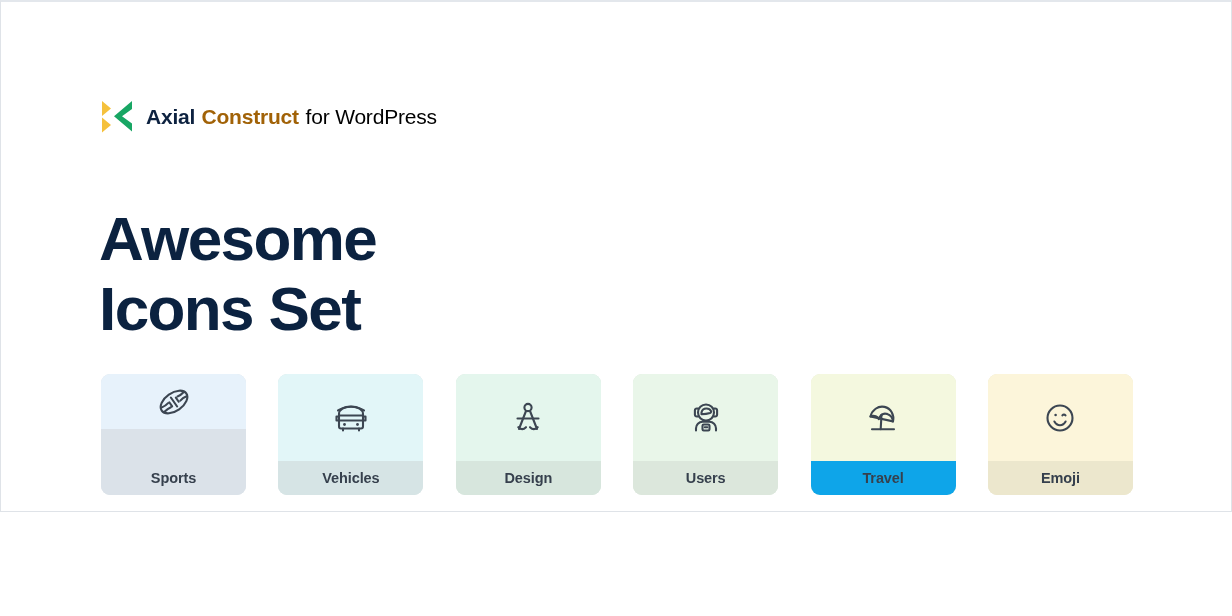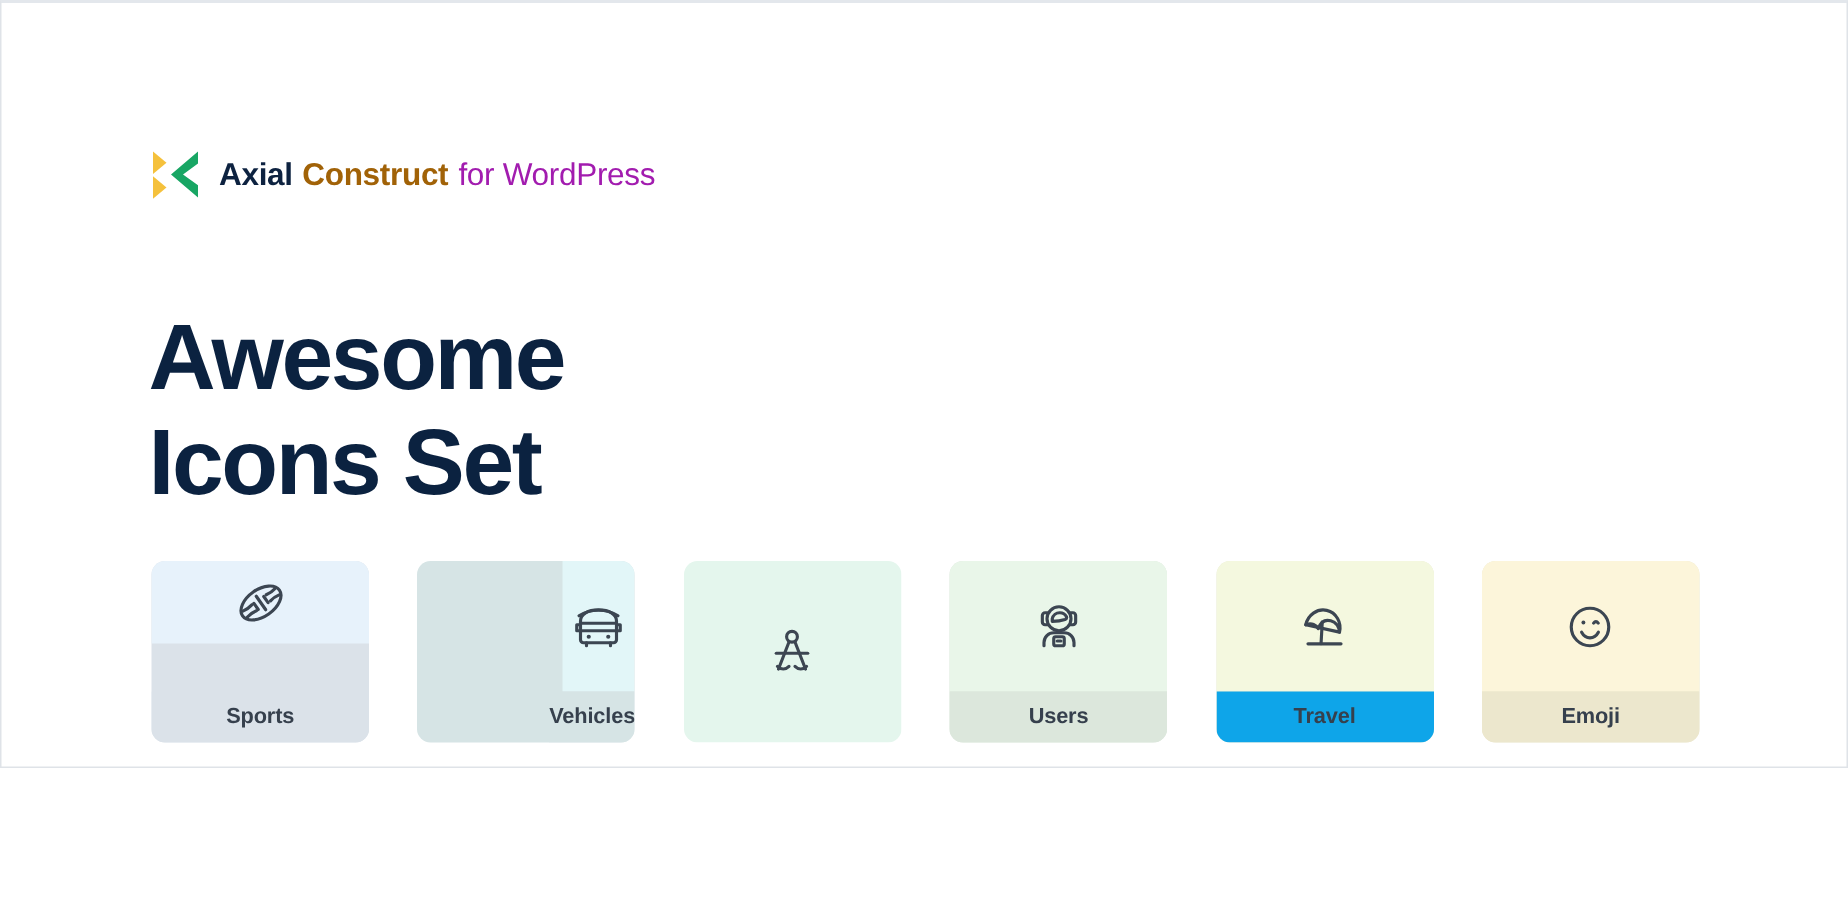--- a/index.html
+++ b/index.html
@@ -56,21 +56,21 @@
     font-weight: bold;
     color: #0d2240;
   }
   .brand-construct {
     font-weight: bold;
     color: #a16207;
     margin-left: 0.30em;
   }
   .brand-suffix {
     font-weight: normal;
-    color: #a21caf;
+    color: #000000;
     margin-left: 0.32em;
   }
 
   
   .headline {
     position: absolute;
     left: 98px;
     top: 160px;
     width: 700px;
     font-size: 62px;
@@ -157,21 +157,21 @@
       <ellipse cx="24" cy="24" rx="15" ry="9"></ellipse>
       <path d="M24 18.5v11"></path>
       <path d="M20 21.5v5M28 21.5v5"></path>
       <path d="M11 21.5c3 .6 4.8.6 7.5 0M30 21.5c2.7.6 4.5.6 7-0"></path>
       <path d="M11 26.5c3-.6 4.8-.6 7.5 0M30 26.5c2.7-.6 4.5-.6 7 0"></path>
     </g>
           </svg>
         </div>
         <div class="card-footer" style="background: rgb(219, 226, 233);">Sports</div>
       </div>
-      <div class="card" style="background: rgb(214, 228, 229); align-items: flex-end;">
+      <div class="card" style="background: rgb(214, 228, 229);">
         <div class="card-body" style="background: rgb(226, 246, 248); color: rgb(60, 70, 82);">
           <svg viewBox="0 0 48 48">
     <g fill="none" stroke="currentColor" stroke-width="2.1" stroke-linecap="round" stroke-linejoin="round">
       <path d="M12 20c0-4.5 5-7.5 12-7.5S36 15.5 36 20v12.5a2 2 0 0 1-2 2H14a2 2 0 0 1-2-2V20z"></path>
       <path d="M11 16.5c4-2.5 8.5-3.7 13-3.7s9 1.2 13 3.7"></path>
       <path d="M12 21.5h24M12 26.5h24"></path>
       <circle cx="17.5" cy="30.5" r="1.4" fill="currentColor" stroke="none"></circle>
       <circle cx="30.5" cy="30.5" r="1.4" fill="currentColor" stroke="none"></circle>
       <path d="M16 34.5v2M32 34.5v2"></path>
       <path d="M11 22.5h-1.5v4H11M37 22.5h1.5v4H37"></path>
@@ -185,20 +185,21 @@
           <svg viewBox="0 0 48 48">
     <g fill="none" stroke="currentColor" stroke-width="2.1" stroke-linecap="round" stroke-linejoin="round">
       <circle cx="24" cy="13.5" r="3.6"></circle>
       <path d="M22 17l-7 18"></path>
       <path d="M26 17l7 18"></path>
       <path d="M14.3 33.2c2.4 2.3 5.4 2.3 7.7 0M26 33.2c2.3 2.3 5.3 2.3 7.7 0"></path>
       <path d="M13.5 24.5h21"></path>
     </g>
           </svg>
         </div>
+        <div class="card-footer" style="background: rgb(215, 230, 221);">Design</div>
       </div>
       <div class="card" style="background: rgb(220, 231, 220);">
         <div class="card-body" style="background: rgb(233, 246, 233); color: rgb(60, 70, 82);">
           <svg viewBox="0 0 48 48">
     <g fill="none" stroke="currentColor" stroke-width="2.1" stroke-linecap="round" stroke-linejoin="round">
       <circle cx="24" cy="18.5" r="8"></circle>
       <path d="M16.3 14.5h-1.6a1.8 1.8 0 0 0-1.8 1.8v4.4a1.8 1.8 0 0 0 1.8 1.8h1.6"></path>
       <path d="M31.7 14.5h1.6a1.8 1.8 0 0 1 1.8 1.8v4.4a1.8 1.8 0 0 1-1.8 1.8h-1.6"></path>
       <path d="M19.5 18.5a5 5 0 0 1 5-4 5 5 0 0 1 4.5 2.6c.4.8-.2 1.6-1 1.9-2.4.8-5.6 1.2-8.5 1.2z"></path>
       <path d="M14 36.5v-2.2a6.5 6.5 0 0 1 6.5-6.5h7a6.5 6.5 0 0 1 6.5 6.5v2.2"></path>

